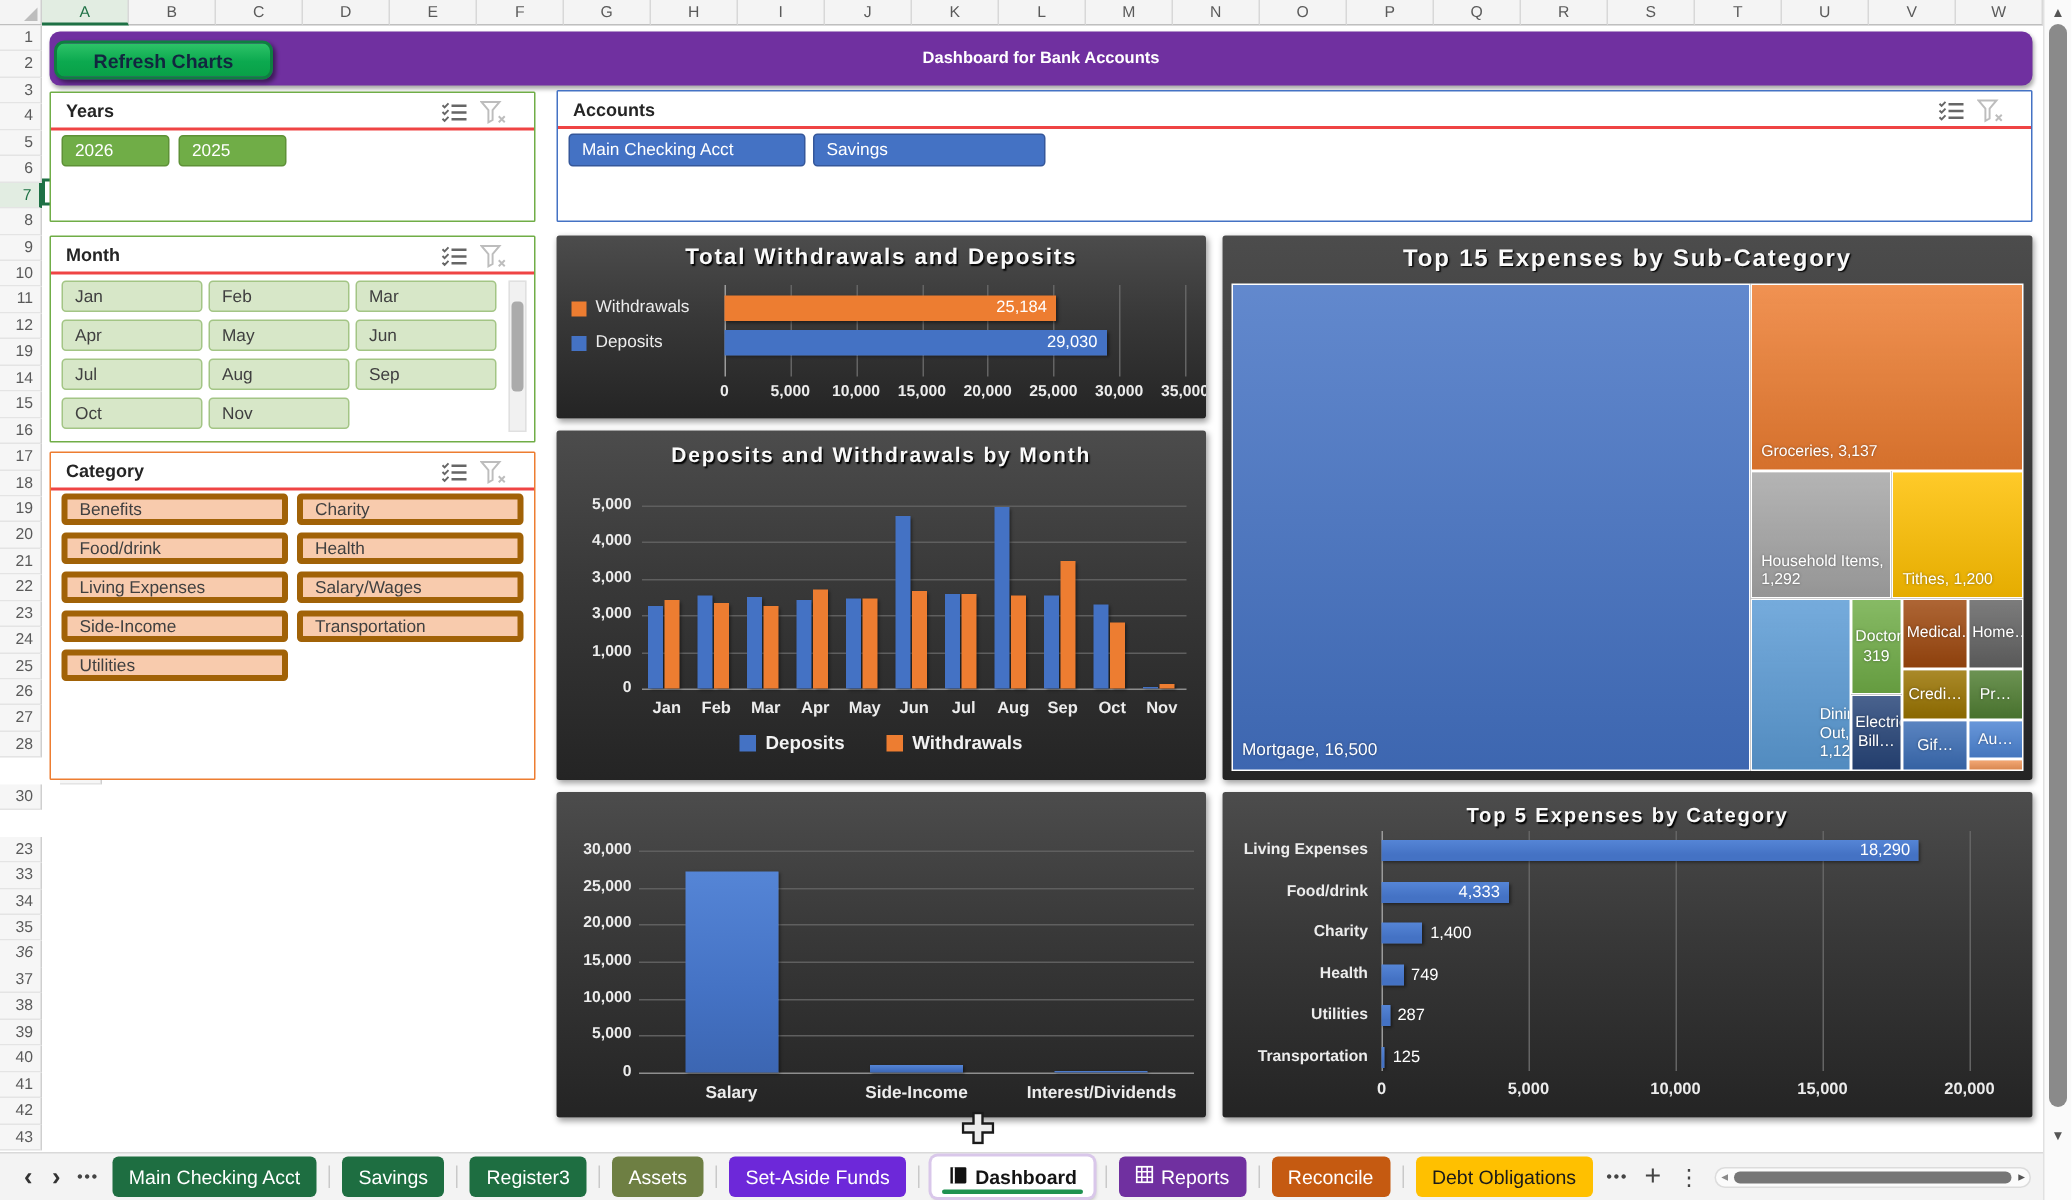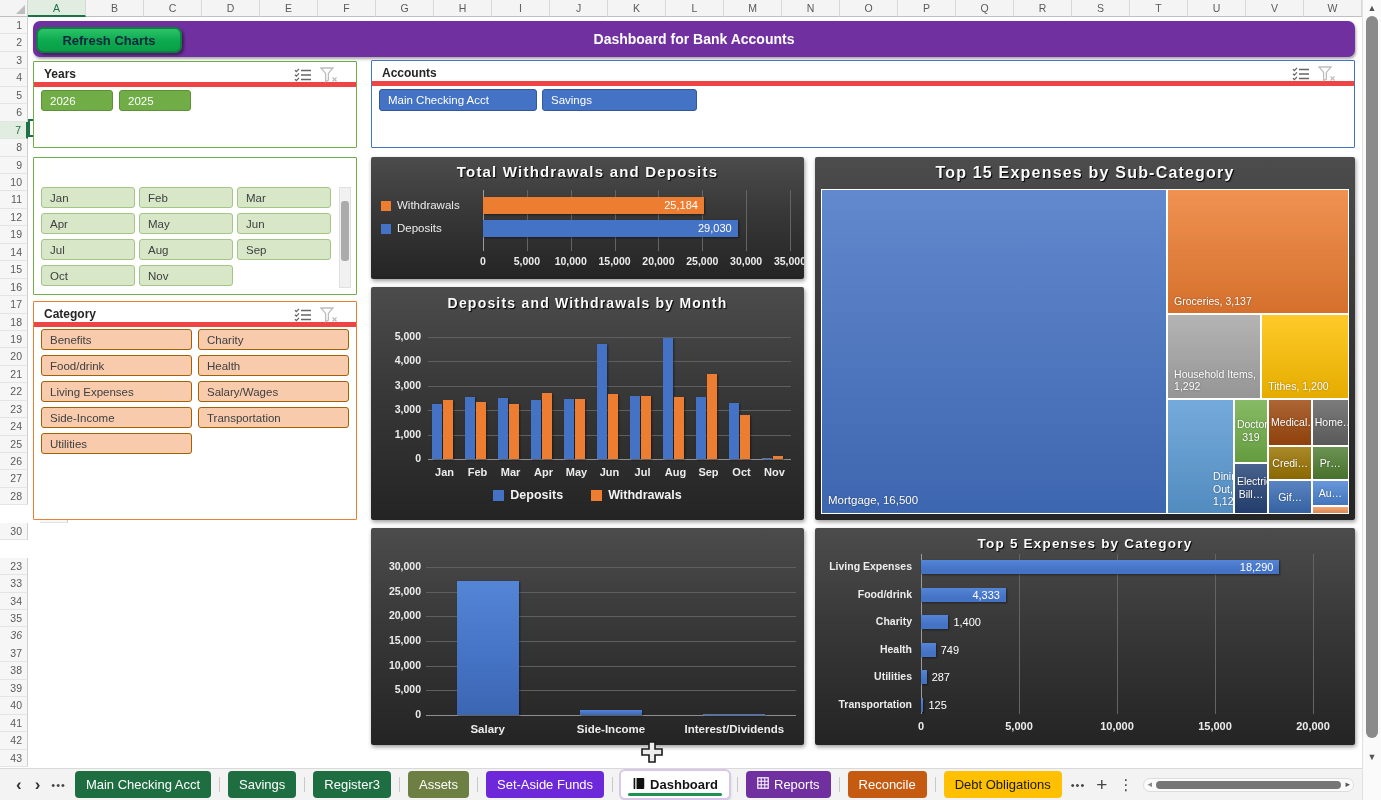--- a/index.html
+++ b/index.html
@@ -21,42 +21,42 @@
     border-right:1px solid #CFCFCF; border-bottom:1px solid #E4E4E4; color:#5A5A5A;
     font-size:10.5px; text-align:right; padding-right:5px; }
   .row-h.sel { background:#E2EDE2; border-right:2px solid #1E7145; color:#1E7145; }
   #active-cell { left:28px; top:119px; width:58px; height:18px;
     border:2px solid #1E7145; z-index:1; }
 
   
   #banner { left:33px; top:21px; width:1322px; height:36px; background:#7030A0;
     border-radius:7px; box-shadow:1px 2px 3px rgba(0,0,0,.35); z-index:2; }
   #banner-title { width:100%; height:100%; display:flex; align-items:center;
-    justify-content:center; color:#fff; font-size:14px; font-weight:bold; }
+    justify-content:center; color:#fff; font-size:11px; font-weight:bold; }
   #refresh-btn { left:36px; top:27px; width:146px; height:26px; z-index:3;
     background:linear-gradient(180deg,#2DC368 0%,#0CA94F 55%,#09A047 100%);
     border:2px solid #0E7F40; border-radius:7px; box-shadow:2px 2px 3px rgba(0,0,0,.45);
     color:#12263F; font-size:13px; font-weight:bold; display:flex; align-items:center;
     justify-content:center; cursor:pointer; }
 
   
   .slicer { background:#fff; z-index:2; border-radius:1px; }
   .slicer.green  { border:1.5px solid #70AD47; }
   .slicer.orange { border:1.5px solid #ED7D31; }
   .slicer.blue   { border:1.5px solid #4472C4; }
   .slicer-head { position:absolute; left:0; right:0; top:0; height:25px;
-    border-bottom:5px solid #ef4444; }
+    border-bottom:2px solid #ef4444; }
   .slicer-title { position:absolute; left:10px; top:5px; font-size:12px;
     font-weight:bold; color:#252525; }
   .slicer-ico { position:absolute; top:5px; width:18px; height:16px; cursor:pointer; }
   .sl-item { position:absolute; border-radius:3px; font-size:11.5px;
     padding-left:8px; display:flex; align-items:center; cursor:pointer; }
   .green-solid { background:#70AD47; border:1px solid #5E9137; color:#fff; }
   .green-light { background:#D7E7C8; border:1px solid #A3C585; color:#404040; }
-  .orange-light{ background:#F8CBAD; border:1px solid #a16207; color:#404040; }
+  .orange-light{ background:#F8CBAD; border:4px solid #a16207; color:#404040; }
   .blue-solid  { background:#4472C4; border:1px solid #35579A; color:#fff; }
   .mini-scroll { position:absolute; background:#F1F1F1; border:1px solid #E0E0E0; }
   .mini-thumb { position:absolute; background:#ABABAB; border-radius:3px; }
 
   
   .chart-panel { position:absolute; z-index:2; border-radius:2px; overflow:hidden;
     background:linear-gradient(180deg,#4C4C4C 0%,#383838 45%,#242424 100%);
     box-shadow:1px 2px 4px rgba(0,0,0,.4); }
   .ct-title { position:absolute; left:0; right:0; text-align:center; color:#FAFAFA;
     font-weight:bold; letter-spacing:1.2px; text-shadow:1px 1px 1px #000; }
@@ -206,20 +206,31 @@
           <path d="M12.5 10.5l4 4m0-4l-4 4" stroke="#BDBDBD" stroke-width="1.3"></path>
         </svg></span>
   </div>
   <div>
       <div class="sl-item green-solid" style="left: 7px; top: 28px; width: 72px; height: 21px;">2026</div>
       <div class="sl-item green-solid" style="left: 85px; top: 28px; width: 72px; height: 21px;">2025</div>
     </div>
 </div>
 
 <div class="slicer green abs" style="left:33px;top:157px;width:324px;height:138px;">
+  <div class="slicer-head">
+    <span class="slicer-title">Month</span>
+    <span class="slicer-ico" style="right:44px"><svg viewBox="0 0 18 16" width="18" height="16">
+          <path d="M7 3.5h10M7 8h10M7 12.5h10" stroke="#666" stroke-width="1.6" fill="none"></path>
+          <path d="M1 3.2l1.4 1.4L5 1.9M1 7.7l1.4 1.4L5 6.4M1 12.2l1.4 1.4L5 10.9" stroke="#666" stroke-width="1.3" fill="none"></path>
+        </svg></span>
+    <span class="slicer-ico" style="right:18px"><svg viewBox="0 0 18 16" width="18" height="16">
+          <path d="M1 1h12l-4.6 5.4V13l-2.8 1.6V6.4z" fill="none" stroke="#BDBDBD" stroke-width="1.3"></path>
+          <path d="M12.5 10.5l4 4m0-4l-4 4" stroke="#BDBDBD" stroke-width="1.3"></path>
+        </svg></span>
+  </div>
   <div>
       <div class="sl-item green-light" style="left: 7px; top: 29px; width: 94px; height: 21px;">Jan</div>
       <div class="sl-item green-light" style="left: 105px; top: 29px; width: 94px; height: 21px;">Feb</div>
       <div class="sl-item green-light" style="left: 203px; top: 29px; width: 94px; height: 21px;">Mar</div>
       <div class="sl-item green-light" style="left: 7px; top: 55px; width: 94px; height: 21px;">Apr</div>
       <div class="sl-item green-light" style="left: 105px; top: 55px; width: 94px; height: 21px;">May</div>
       <div class="sl-item green-light" style="left: 203px; top: 55px; width: 94px; height: 21px;">Jun</div>
       <div class="sl-item green-light" style="left: 7px; top: 81px; width: 94px; height: 21px;">Jul</div>
       <div class="sl-item green-light" style="left: 105px; top: 81px; width: 94px; height: 21px;">Aug</div>
       <div class="sl-item green-light" style="left: 203px; top: 81px; width: 94px; height: 21px;">Sep</div>

